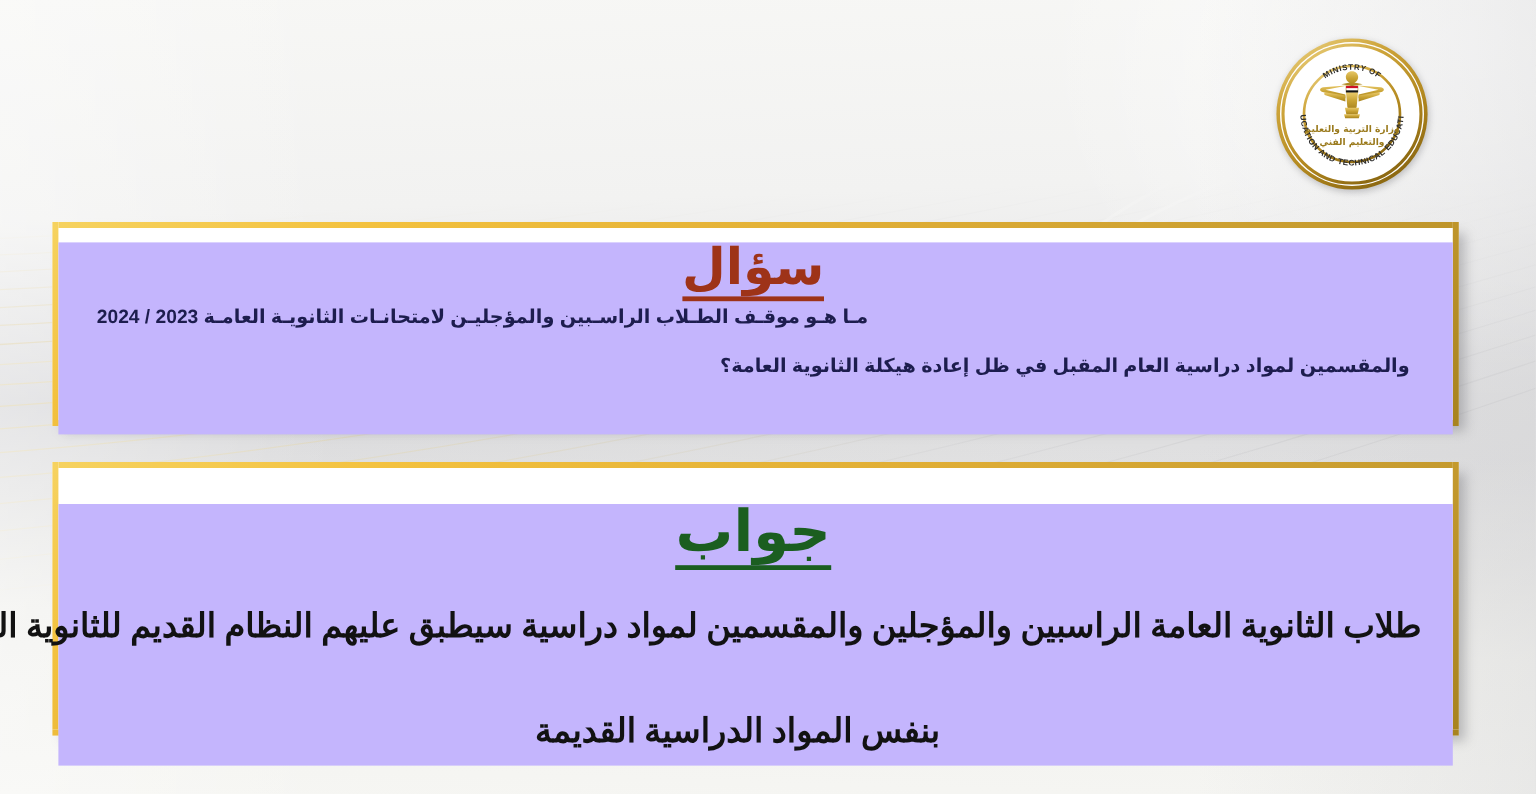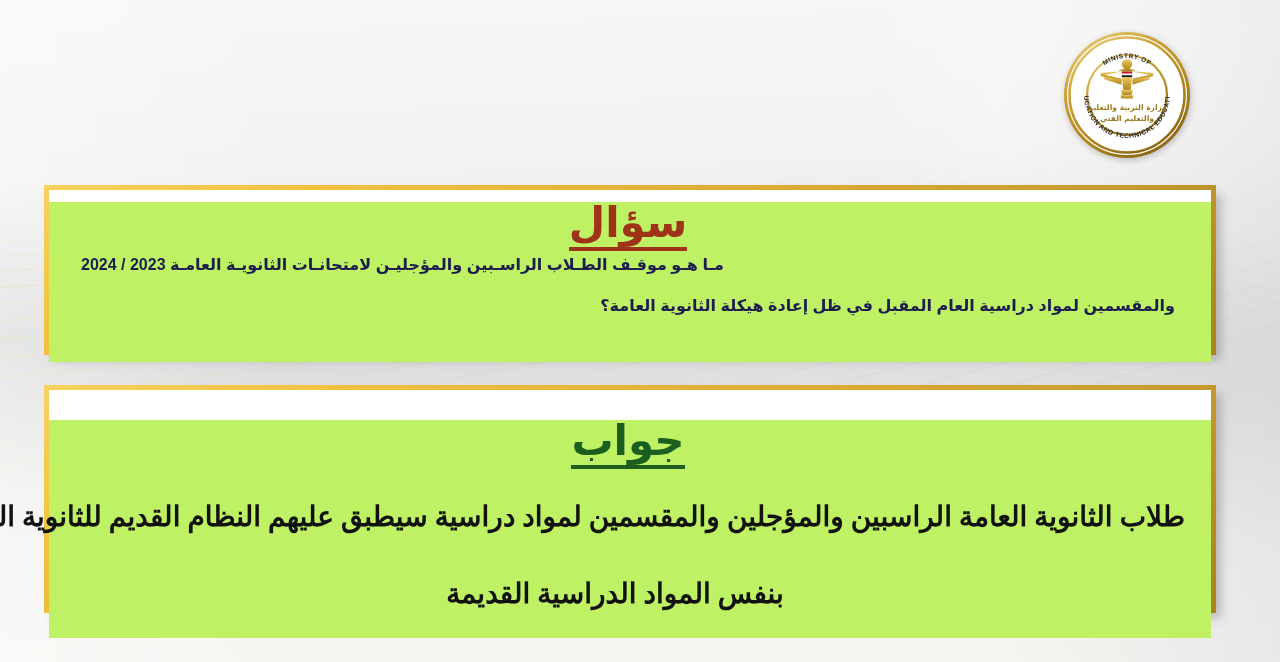--- a/index.html
+++ b/index.html
@@ -63,21 +63,21 @@
     background: #ffffff;
     border-style: solid;
     border-width: 5px;
     border-image: linear-gradient(150deg,#f6d25f 0%, #f3c13e 18%, #e0ae35 46%, #c79c2f 72%, #a8831f 100%) 1;
     box-shadow: 7px 7px 9px -2px rgba(110,110,115,0.40);
   }
   .panel-inner {
     position: relative;
     width: 100%;
     height: 100%;
-    background: #bef264;
+    background: #c4b5fd;
     padding: 0 26px;
   }
 
   #question-panel { left: 44px; top: 185px; width: 1172px; height: 170px; }
   #answer-panel   { left: 44px; top: 385px; width: 1172px; height: 228px; }
 
   
   .heading {
     text-align: center;
     font-weight: 700;
@@ -92,21 +92,21 @@
     border-bottom: 4px solid currentColor;
   }
   #question-heading {
     color: #9e3318;
     font-size: 42px;
     margin: 12px 0 0 0;
     padding-right: 4px;
   }
   #answer-heading {
     color: #1b5e20;
-    font-size: 42px;
+    font-size: 48px;
     margin: 30px 0 0 0;
     padding-right: 4px;
   }
 
   
   .q-line {
     color: #1d1d4e;
     font-size: 16px;
     font-weight: 700;
     direction: rtl;
@@ -121,21 +121,21 @@
     color: #121212;
     font-size: 28px;
     font-weight: 700;
     direction: rtl;
     unicode-bidi: isolate;
     white-space: nowrap;
     line-height: 1.6;
     font-family: "Liberation Serif", "DejaVu Serif", serif;
   }
   #a-line-1 { text-align: center; margin-top: 26px; }
-  #a-line-2 { text-align: center; margin-top: 32px; padding-right: 30px; }
+  #a-line-2 { text-align: center; margin-top: 42px; padding-right: 30px; }
 </style>
 </head>
 <body>
 
 <div id="slide">
 
   <div class="bg-layer bg-base"></div>
 
   <div class="bg-layer bg-fan">
     <svg width="1280" height="662" viewBox="0 0 1280 662" xmlns="http://www.w3.org/2000/svg" aria-hidden="true">

